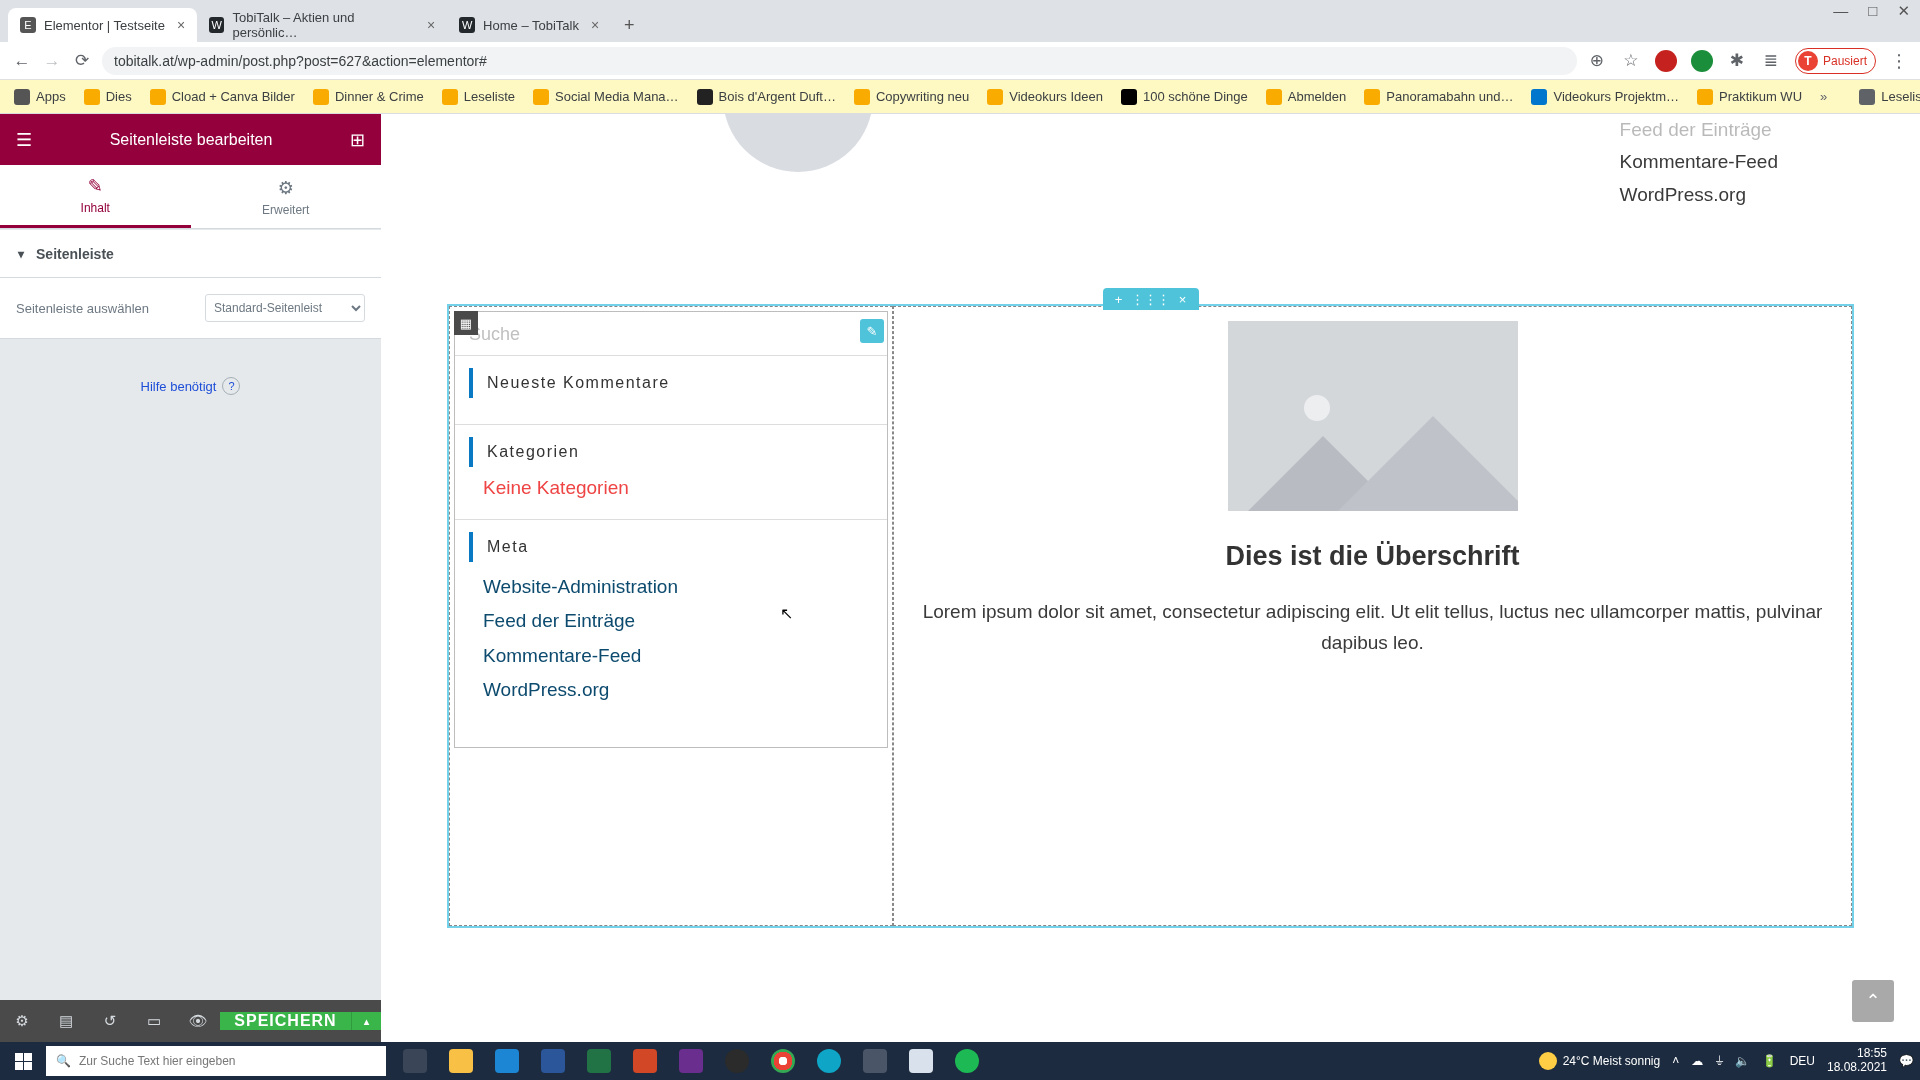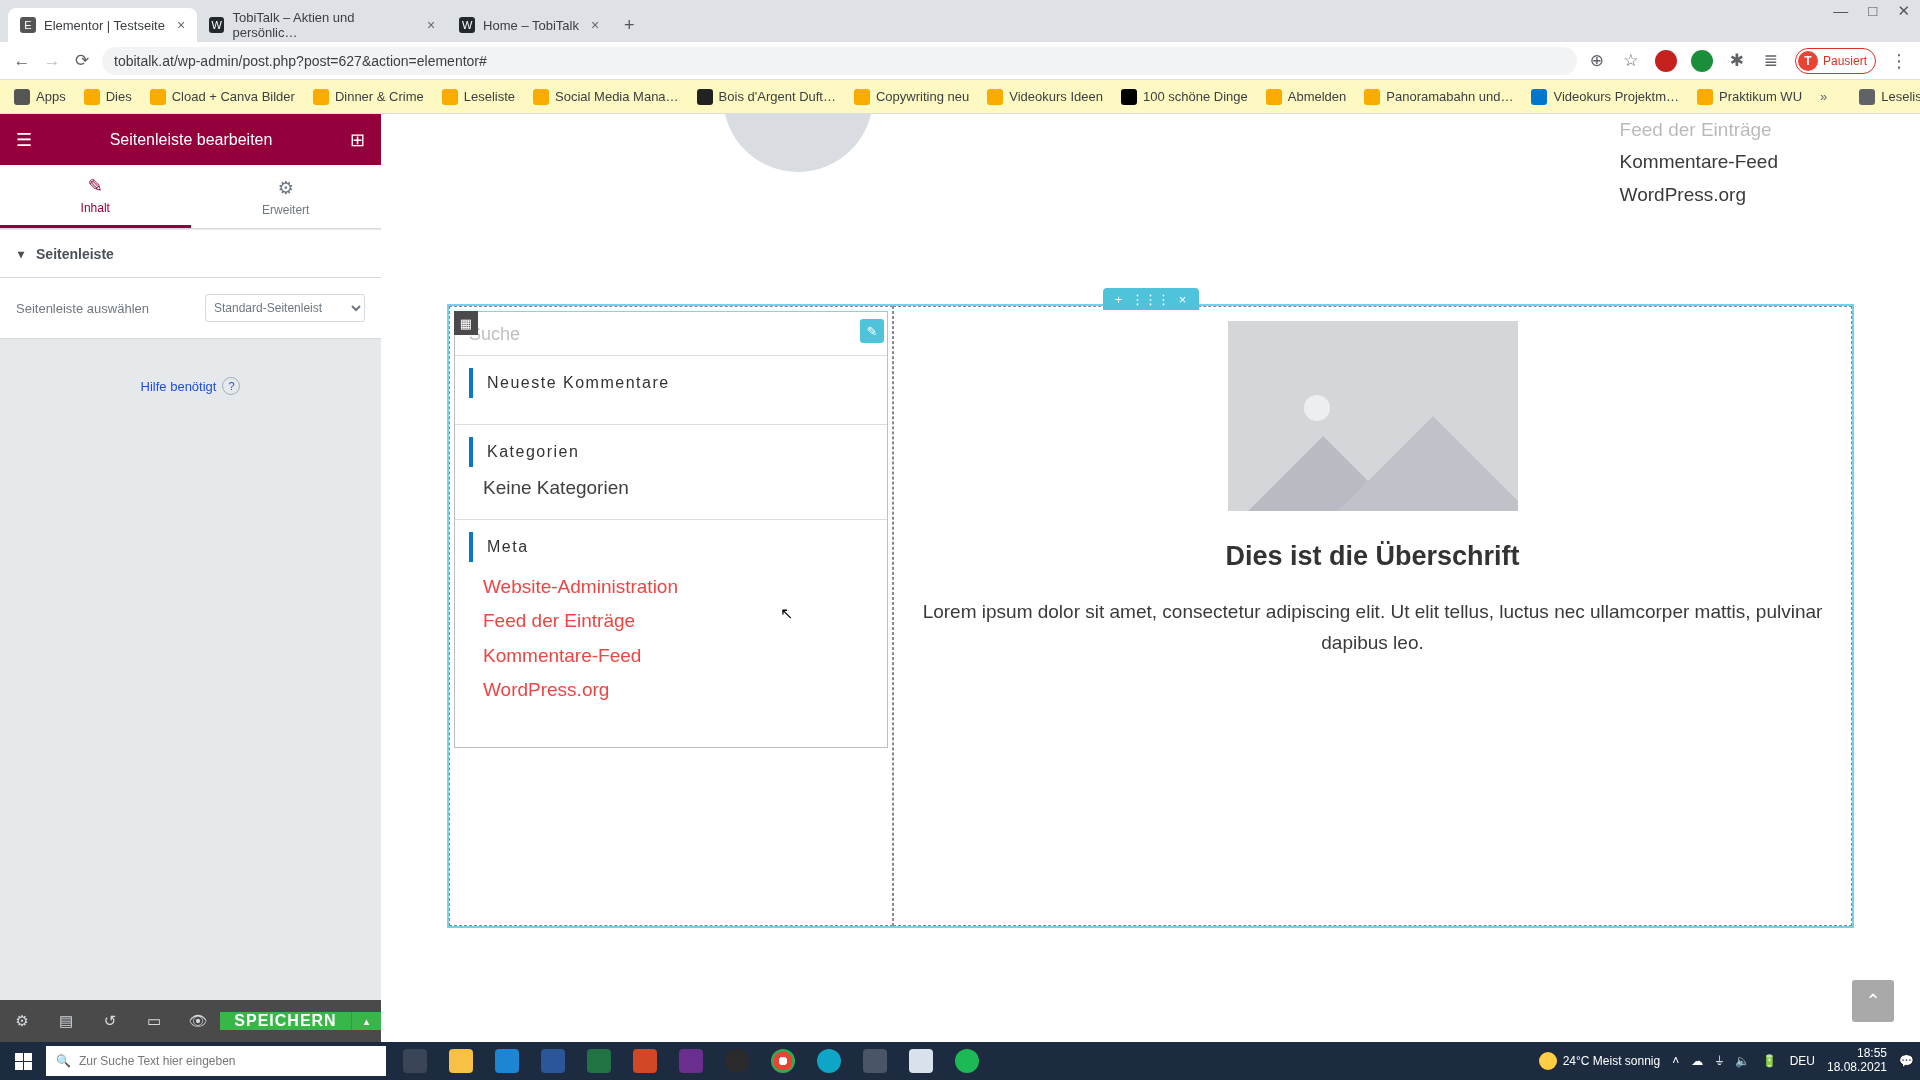--- a/index.html
+++ b/index.html
@@ -73,22 +73,22 @@
 .cols{display:flex;min-height:620px;}
 .col{border:1px dashed #888;}
 .col-sidebar{width:444px;padding:0;position:relative;}
 .widget-handle{position:absolute;top:4px;left:4px;width:24px;height:24px;background:#4a4a4a;color:#fff;display:flex;align-items:center;justify-content:center;font-size:13px;}
 .edit-pencil{position:absolute;top:12px;right:8px;width:24px;height:24px;background:#4fc3d9;color:#fff;display:flex;align-items:center;justify-content:center;font-size:13px;border-radius:3px;}
 .sb-inner{border:1px solid #bdbdbd;margin:4px;padding:0 0 28px 0;}
 .sb-search{padding:12px 14px 10px 14px;font-size:18px;color:#c0c0c0;border-bottom:1px solid #ddd;}
 .sb-block{padding:12px 14px;}
 .sb-h{font-size:16px;color:#333;letter-spacing:1.5px;text-transform:none;font-weight:500;padding:6px 0 6px 14px;border-left:4px solid #0a79c4;margin-bottom:8px;}
 .sb-block.border{border-bottom:1px solid #ddd;padding-bottom:18px;}
-.sb-text{font-size:19px;color:#404040;padding:2px 14px;}
-.sb-link{font-size:19px;color:#ef4444;padding:1px 14px;line-height:1.7;}
+.sb-text{font-size:19px;color:#ef4444;padding:2px 14px;}
+.sb-link{font-size:19px;color:#0c4a6e;padding:1px 14px;line-height:1.7;}
 
 .col-main{flex:1;padding:14px 20px;text-align:center;}
 .img-ph{width:290px;height:190px;background:#d4d7da;margin:0 auto 30px auto;position:relative;overflow:hidden;}
 .mt{position:absolute;bottom:0;left:0;right:0;height:95px;}
 .mt::before{content:"";position:absolute;left:20px;bottom:0;border-left:75px solid transparent;border-right:75px solid transparent;border-bottom:75px solid #b8bcc2;}
 .mt::after{content:"";position:absolute;left:110px;bottom:0;border-left:95px solid transparent;border-right:95px solid transparent;border-bottom:95px solid #bfc3c9;}
 .sun{position:absolute;top:74px;left:76px;width:26px;height:26px;border-radius:50%;background:#eceef0;}
 .hd{font-size:27px;font-weight:700;color:#333;margin-bottom:24px;}
 .para{font-size:19px;color:#3a3a3a;line-height:1.65;padding:0 4px;}
 

